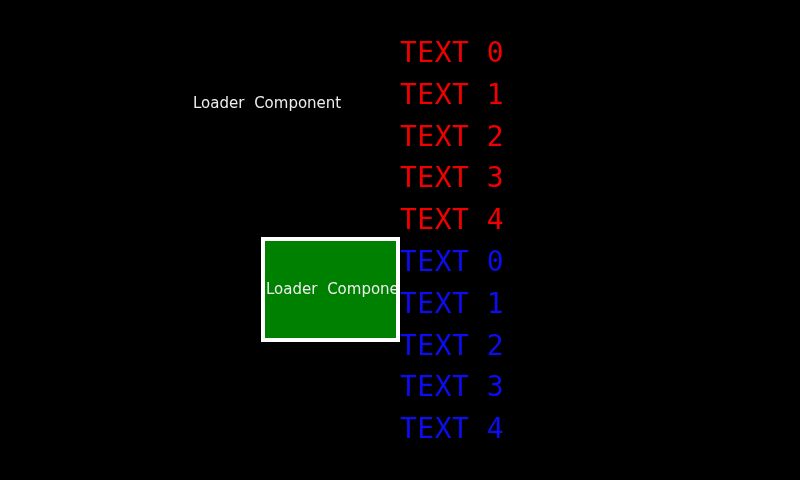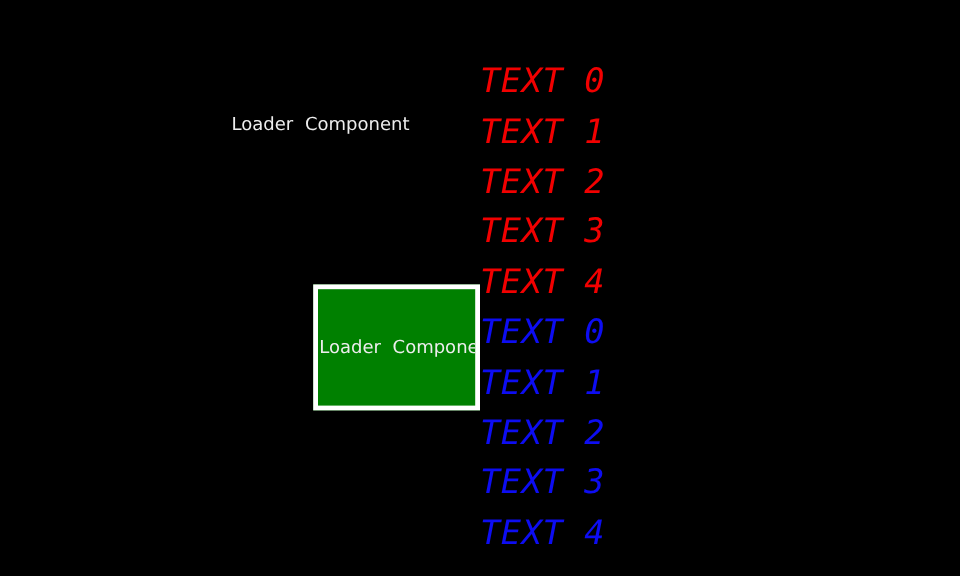--- a/index.html
+++ b/index.html
@@ -46,26 +46,25 @@
     font-size: 15px;
     line-height: 17px;
     color: var(--label-text, #ededed);
     word-spacing: 5px;
     white-space: nowrap;
     padding-left: 1px;
   }
   .text-list {
     position: absolute;
     left: 400px;
-    top: 47px;
+    top: 32px;
     font-family: "DejaVu Sans Mono", monospace;
     font-size: 28px;
     line-height: 41.8px;
     letter-spacing: 0.5px;
-    font-style: italic;
   }
   .text-line {
     white-space: pre;
   }
   .text-line[data-color="red"]  { color: var(--red-text, #f20000); }
   .text-line[data-color="blue"] { color: var(--blue-text, #0d0df2); }
 </style>
 </head>
 <body>
 

